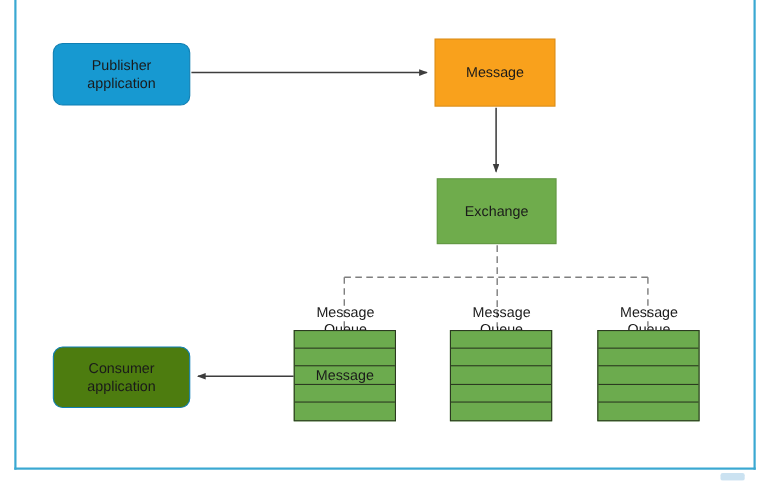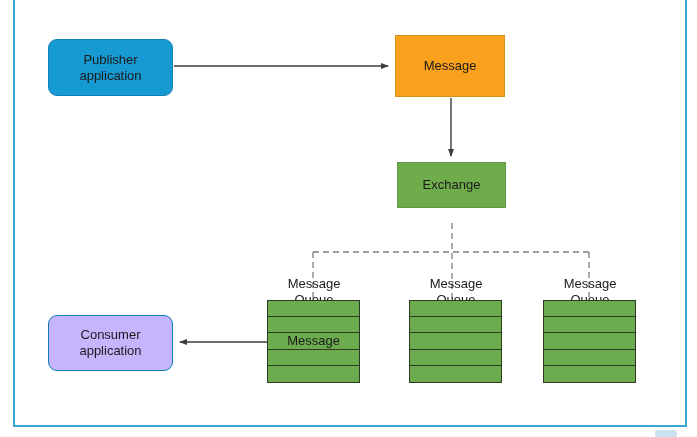--- a/index.html
+++ b/index.html
@@ -26,21 +26,21 @@
   }
   .node-blue{
     left:48px;width:125px;height:57px;
     border-radius:9px;
     border:1px solid #0F7FB3;
     padding:0 10px;box-sizing:border-box;
   }
   .node-publisher{top:39px;}
   .node-consumer{top:315px;height:56px;}
   .node-message{left:395px;top:35px;width:110px;height:62px;border:1px solid rgba(0,0,0,0.12);box-sizing:border-box;}
-  .node-exchange{left:397px;top:162px;width:109px;height:46px;border:1px solid rgba(0,0,0,0.12);box-sizing:border-box;}
+  .node-exchange{left:397px;top:162px;width:109px;height:60px;border:1px solid rgba(0,0,0,0.12);box-sizing:border-box;}
 
   .queue-label{
     position:absolute;top:276px;width:84px;
     text-align:center;font-size:13px;line-height:16px;
   }
   .queue-label-1{left:272px;}
   .queue-label-2{left:414px;}
   .queue-label-3{left:548px;}
 
   .queue{
@@ -94,21 +94,21 @@
   </div>
 
   <div class="node node-message" style="background-color: rgb(249, 161, 28);">
     <span>Message</span>
   </div>
 
   <div class="node node-exchange" style="background-color: rgb(111, 172, 76);">
     <span>Exchange</span>
   </div>
 
-  <div class="node node-blue node-consumer" style="background-color: #c4b5fd; justify-content: flex-end;">
+  <div class="node node-blue node-consumer" style="background-color: #4d7c0f; justify-content: flex-end;">
     <span>Consumer application</span>
   </div>
 
   <div class="queue-label queue-label-1">Message Queue</div>
   <div class="queue-label queue-label-2">Message Queue</div>
   <div class="queue-label queue-label-3">Message Queue</div>
 
   <div class="queue queue-1" style="background-color: rgb(108, 171, 78);">
     <div class="q-row"></div>
     <div class="q-row"></div>

